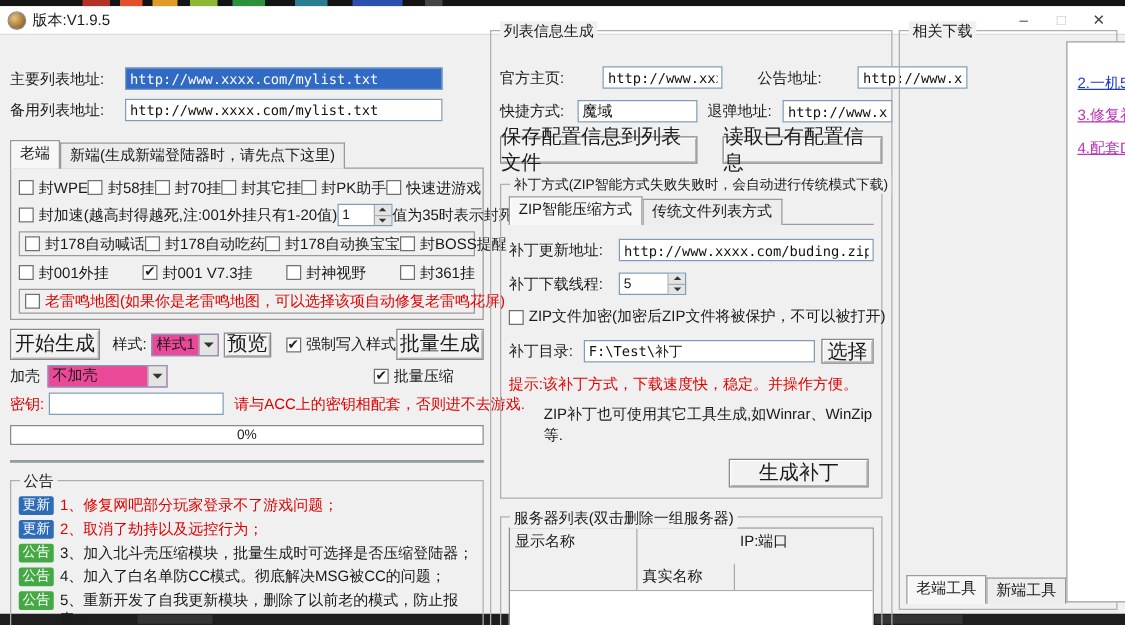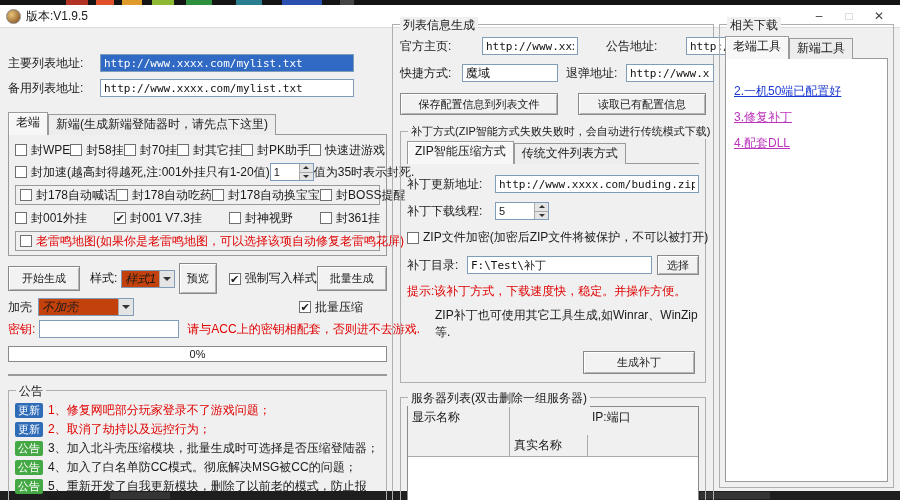--- a/index.html
+++ b/index.html
@@ -29,30 +29,30 @@
   .col-mid   { left:392px; top:24px; width:322px; height:464px; }
   .col-right { left:719px; top:24px; width:175px; height:464px; }
 
   
   .inp { background:#fff; border:1px solid #7f9db9; height:18px; padding:1px 3px;
          font-family:"DejaVu Sans Mono",monospace; font-size:11px; color:#111; width:100%; }
   .inp.cn { font-family:"Liberation Sans","DejaVu Sans",sans-serif; font-size:12px; }
   .inp.sel { background:#316ac5; color:#fff; }
   .btn { background:#f2f2f2; border:1px solid #888;
          box-shadow:inset 1px 1px 0 #fff, inset -1px -1px 0 #b5b5b5;
-         font-size:11px; display:flex; align-items:center; justify-content:center; cursor:default; }
+         font-size:16px; display:flex; align-items:center; justify-content:center; cursor:default; }
   .row { display:flex; align-items:center; }
   .lbl { white-space:nowrap; }
   .red { color:#e00000; }
 
   .cb { display:inline-flex; align-items:center; white-space:nowrap; }
   .cbx { width:12px; height:12px; background:#fff; border:1px solid #707070; margin-right:4px;
          font-size:11px; line-height:10px; text-align:center; color:#222; flex:none; }
 
-  .dd { display:inline-flex; align-items:flex-start; background:#c2410c; border:1px solid #7f9db9; height:18px;font-style:italic; }
+  .dd { display:inline-flex; align-items:flex-end; background:#ec4899; border:1px solid #7f9db9; height:18px; }
   .ddv { flex:1; padding:0 3px; overflow:hidden; white-space:nowrap; }
   .ddb { width:15px; height:16px; background:#e4e4e4; border-left:1px solid #aaa;
          display:flex; align-items:center; justify-content:center; }
   .tri-d { width:0; height:0; border-left:4px solid transparent; border-right:4px solid transparent;
            border-top:4px solid #333; }
   .spin { display:inline-flex; border:1px solid #7f9db9; background:#fff; height:18px; }
   .spinv { padding:0 3px; font-size:11px; display:flex; align-items:center; }
   .spbtns { display:flex; flex-direction:column; width:14px; border-left:1px solid #aaa; }
   .spb { flex:1; background:#e4e4e4; display:flex; align-items:center; justify-content:center; }
   .spb + .spb { border-top:1px solid #aaa; }
@@ -237,21 +237,21 @@
 
   <div class="row" style="margin-top:7px;">
     <span class="btn" style="width:88px;height:25px;">开始生成</span>
     <span class="lbl" style="margin-left:10px;">样式:</span>
     <span class="dd" style="width:58px;margin-left:4px;">
       <span class="ddv">样式1</span>
       <span class="ddb">
           <span class="tri-d"></span>
         </span>
     </span>
-    <span class="btn" style="width:46px;height:31px;margin-left:4px;">预览</span>
+    <span class="btn" style="width:46px;height:20px;margin-left:4px;">预览</span>
     <span class="cb" style="margin-left:12px;">
         <span class="cbx">✔</span>
         <span>强制写入样式</span>
       </span>
     <span class="btn" style="width:86px;height:25px;margin-left:auto;">批量生成</span>
   </div>
 
   <div class="row" style="margin-top:4px;">
     <span class="lbl" style="">加壳</span>
     <span class="dd" style="width:96px;margin-left:6px;">
@@ -302,21 +302,21 @@
       <span class="badge b-green">公告</span>
       <span>5、重新开发了自我更新模块，删除了以前老的模式，防止报毒；</span>
     </div>
   </div>
 </div>
 
 <div class="col col-mid">
   <div class="grp midgrp">
     <span class="lg">列表信息生成</span>
 
-    <div class="fld" style="margin-top:4px;gap:20px;">
+    <div class="fld" style="margin-top:20px;gap:20px;">
       <span class="lbl" style="width:62px;">官方主页:</span>
       <input class="inp" style="width: 96px;" readonly="" value="http://www.xxxx.com">
       <span class="lbl" style="width:60px;margin-left:8px;">公告地址:</span>
       <input class="inp" style="width: 88px;" readonly="" value="http://www.xxxx.com">
     </div>
     <div class="fld">
       <span class="lbl" style="width:62px;">快捷方式:</span>
       <input class="inp cn" style="width: 96px;" readonly="" value="魔域">
       <span class="lbl" style="width:60px;margin-left:8px;">退弹地址:</span>
       <input class="inp" style="width: 88px;" readonly="" value="http://www.xxxx.com">
@@ -385,21 +385,21 @@
         <input class="inp cn" style="width: 104px;" readonly="" value="天天游戏一区">
         <span class="lbl" style="margin-left:8px;">游戏真实名称:</span>
         <input class="inp cn" style="flex: 1 1 0%; margin-left: 4px;" readonly="" value="魔域">
       </div>
 
     </div>
   </div>
 </div>
 
 <div class="col col-right">
-  <div class="grp" style="flex:1;display:flex;flex-direction:column;padding:8px 5px 5px;justify-content:space-between;">
+  <div class="grp" style="flex:1;display:flex;flex-direction:row;padding:8px 5px 5px;justify-content:space-between;">
     <span class="lg">相关下载</span>
     <div class="tabs" style="margin-top:2px;">
       <span class="tab act">老端工具</span>
       <span class="tab">新端工具</span>
     </div>
     <div class="rpanel" style="border-top:1px solid #9a9a9a;">
       <span class="rlink lk-blue">2.一机50端已配置好</span>
       <span class="rlink lk-purple">3.修复补丁</span>
       <span class="rlink lk-purple">4.配套DLL</span>
     </div>

